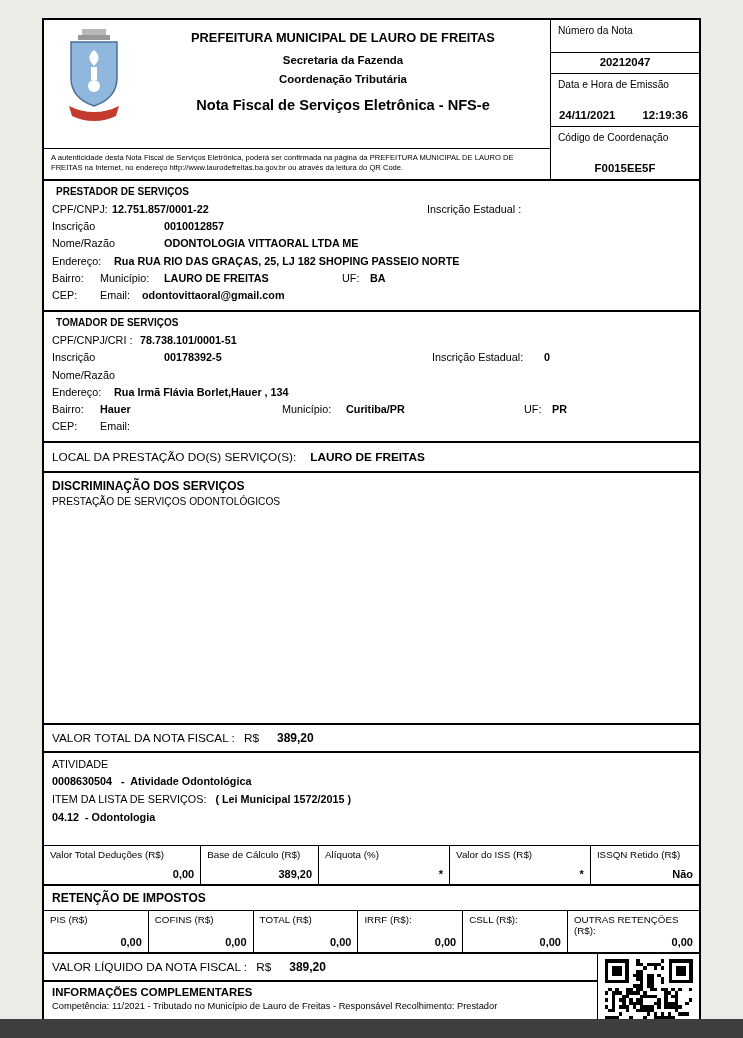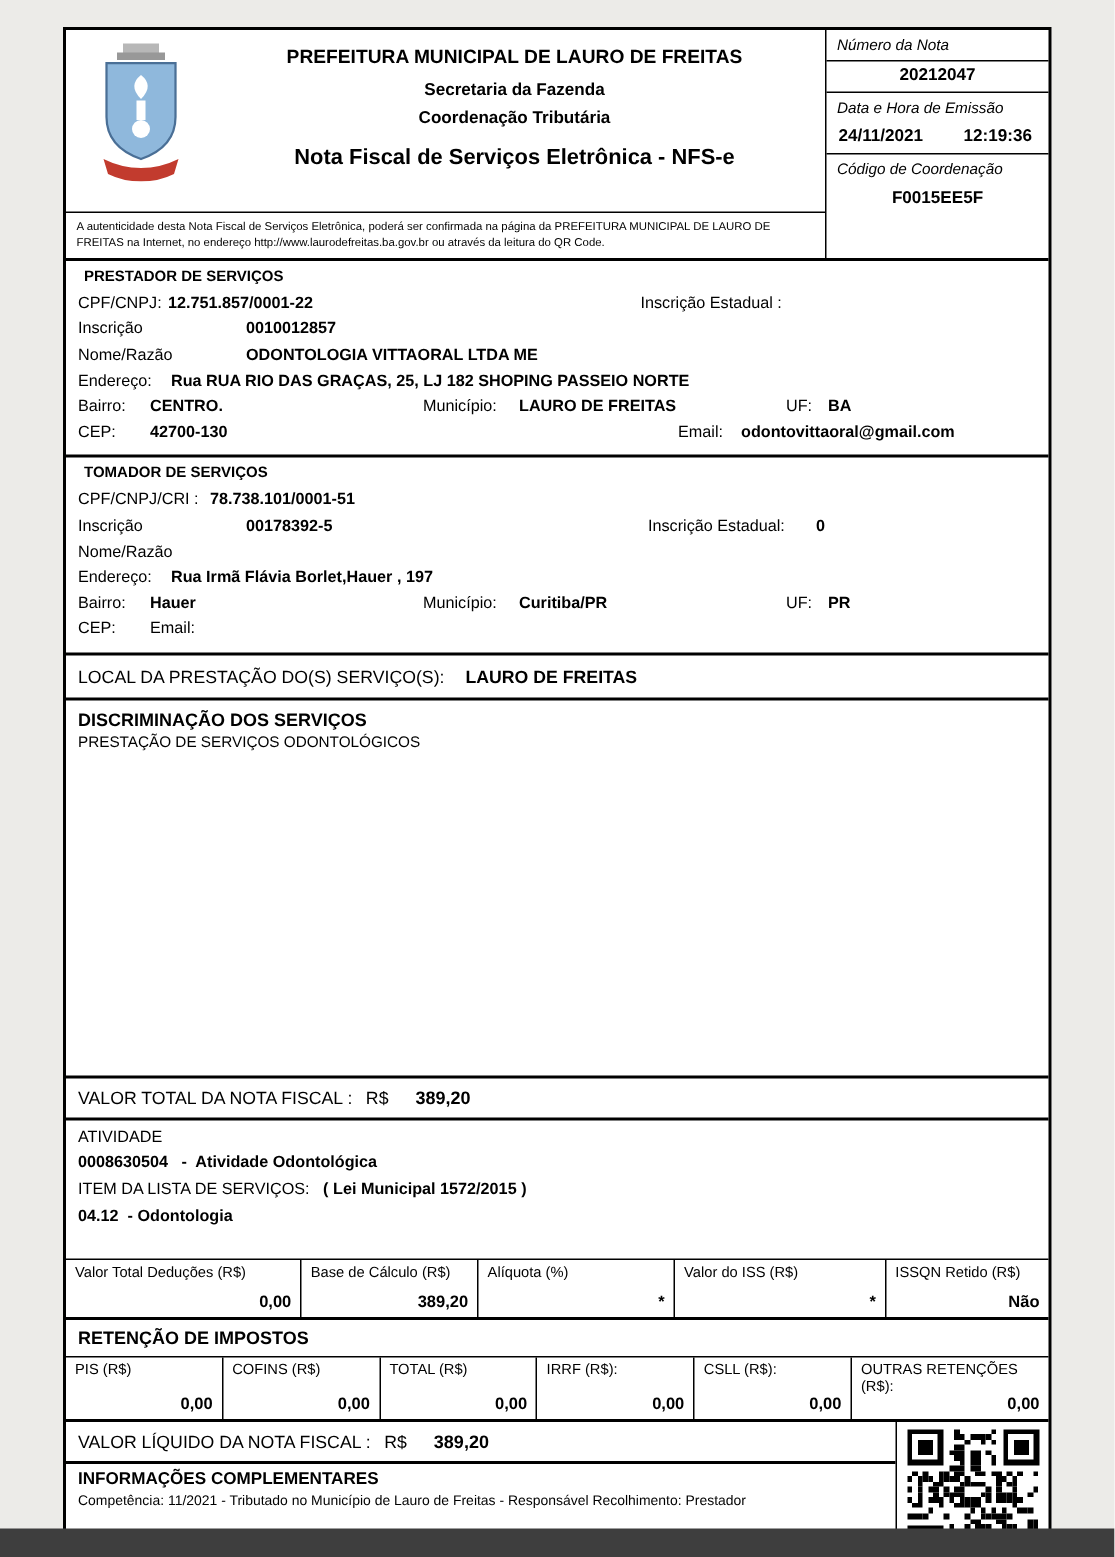--- a/index.html
+++ b/index.html
@@ -16,21 +16,21 @@
   .header-main{flex:1 1 auto;min-width:0;display:flex;flex-direction:column;gap:16px;}
   .header-top{display:flex;flex:1;}
   .logo-box{flex:0 0 84px;display:flex;align-items:flex-start;justify-content:center;padding:7px 0 4px 8px;}
   .titles{flex:1;text-align:center;padding:10px 2px 6px;}
   .t-muni{font-size:12.8px;font-weight:bold;}
   .t-sec{font-size:11.4px;font-weight:bold;margin-top:9px;}
   .t-coord{font-size:11.4px;font-weight:bold;margin-top:7px;}
   .t-nfse{font-size:14.6px;font-weight:bold;margin-top:12px;}
   .auth{border-top:1px solid #000;font-size:7.6px;line-height:1.4;padding:4px 7px 5px;}
   .header-right{flex:0 0 148px;border-left:1px solid #000;display:flex;flex-direction:column;font-size:10.2px;}
-  .hr-label{padding:5px 7px 4px;font-style:italic;}
+  .hr-label{padding:5px 7px 16px;}
   .hr-sep{border-bottom:1px solid #000;}
   .hr-value{font-weight:bold;font-size:11.4px;text-align:center;padding:3px 4px 5px;}
   .hr-datetime{display:flex;justify-content:space-between;padding:3px 11px 5px 8px;text-align:left;}
 
   
   .section{border-bottom:2px solid #000;padding:3px 8px 6px;}
   .sec-title{font-weight:bold;font-size:10px;padding:2px 4px 4px;}
   .frow{display:flex;align-items:baseline;font-size:10.8px;line-height:17.2px;}
   .lbl{white-space:pre;flex:0 0 auto;}
   .val{font-weight:bold;white-space:pre;flex:0 0 auto;}
@@ -133,29 +133,27 @@
     <div class="frow">
       <span class="lbl" style="width:112px">Nome/Razão</span>
       <span class="val">ODONTOLOGIA VITTAORAL LTDA ME</span>
     </div>
     <div class="frow">
       <span class="lbl" style="width:62px">Endereço:</span>
       <span class="val">Rua RUA RIO DAS GRAÇAS, 25, LJ 182 SHOPING PASSEIO NORTE</span>
     </div>
     <div class="frow">
       <span class="lbl" style="width:48px">Bairro:</span>
-      <span class="val" style="width:182px">CENTRO.</span>
       <span class="lbl" style="width:64px">Município:</span>
       <span class="val" style="width:178px">LAURO DE FREITAS</span>
       <span class="lbl" style="width:28px">UF:</span>
       <span class="val">BA</span>
     </div>
     <div class="frow">
       <span class="lbl" style="width:48px">CEP:</span>
-      <span class="val" style="width:352px">42700-130</span>
       <span class="lbl" style="width:42px">Email:</span>
       <span class="val">odontovittaoral@gmail.com</span>
     </div>
   </div>
 
   <div class="section">
     <div class="sec-title">TOMADOR DE SERVIÇOS</div>
     <div class="frow">
       <span class="lbl" style="width:88px">CPF/CNPJ/CRI :</span>
       <span class="val">78.738.101/0001-51</span>
@@ -164,21 +162,21 @@
       <span class="lbl" style="width:112px">Inscrição</span>
       <span class="val" style="width:268px">00178392-5</span>
       <span class="lbl" style="width:112px">Inscrição Estadual:</span>
       <span class="val">0</span>
     </div>
     <div class="frow">
       <span class="lbl" style="width:112px">Nome/Razão</span>
     </div>
     <div class="frow">
       <span class="lbl" style="width:62px">Endereço:</span>
-      <span class="val">Rua Irmã Flávia Borlet,Hauer , 197</span>
+      <span class="val">Rua Irmã Flávia Borlet,Hauer , 134</span>
     </div>
     <div class="frow">
       <span class="lbl" style="width:48px">Bairro:</span>
       <span class="val" style="width:182px">Hauer</span>
       <span class="lbl" style="width:64px">Município:</span>
       <span class="val" style="width:178px">Curitiba/PR</span>
       <span class="lbl" style="width:28px">UF:</span>
       <span class="val">PR</span>
     </div>
     <div class="frow">

